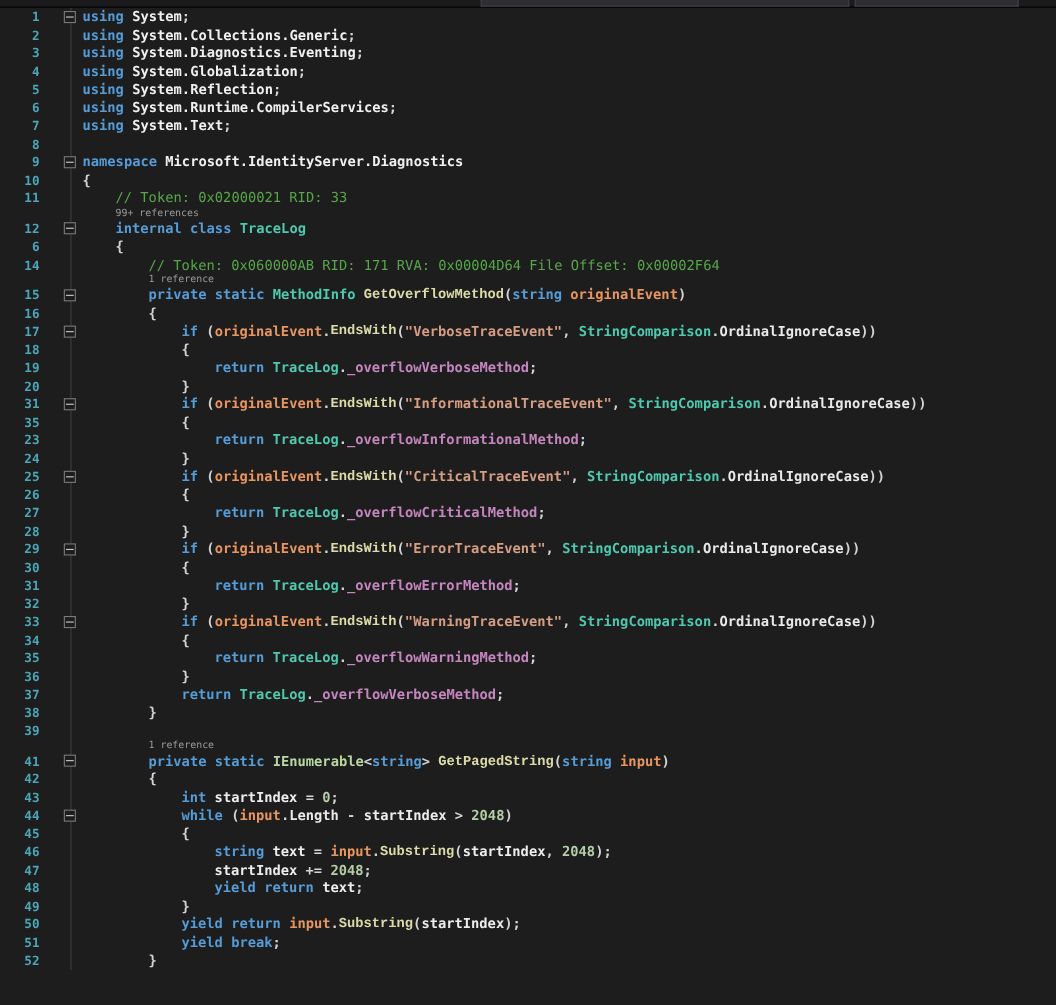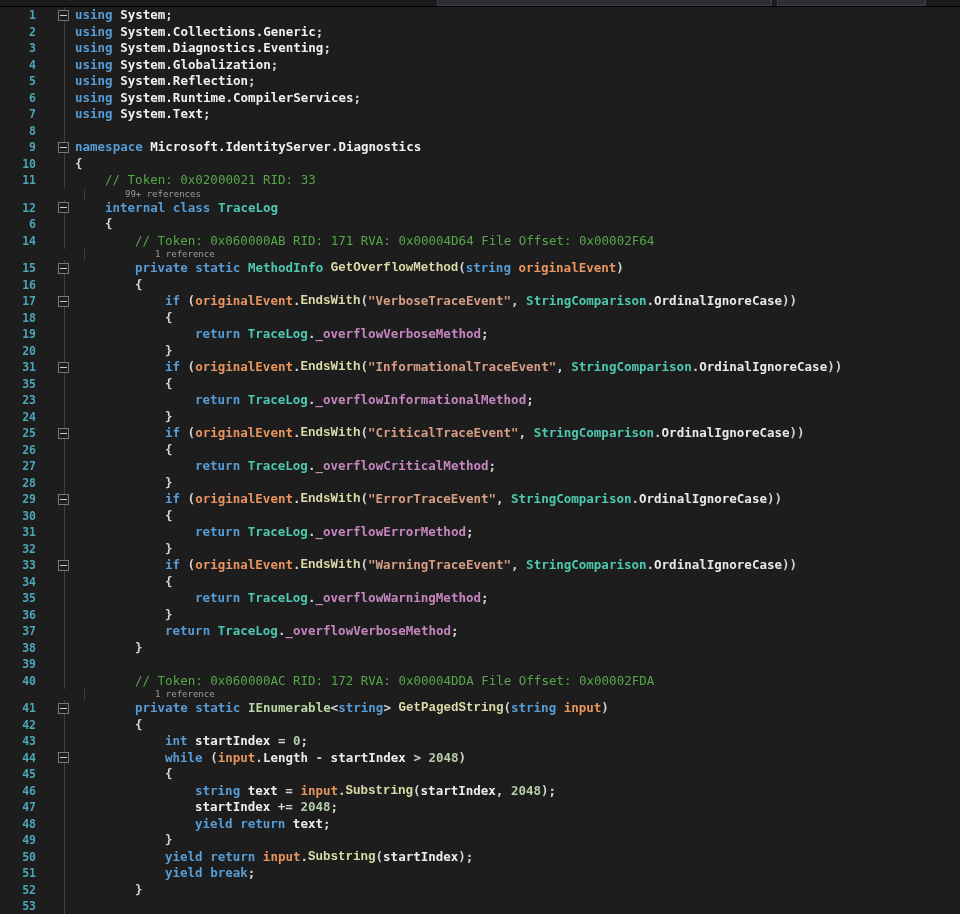--- a/index.html
+++ b/index.html
@@ -15,21 +15,21 @@
   .tb-seg.seg2{ left:777px; width:149px; }
 
   .editor{
     background:var(--background,#1d1d1d);
     height:907px; overflow:hidden;
   }
   .row{
     display:flex; height:16.5px; line-height:16.5px;
     font-size:12.5px; font-weight:bold; color:var(--plain,#d4d4d4);
   }
-  .row.refrow{ height:11px; line-height:11px;padding-left:20px; }
+  .row.refrow{ height:11px; line-height:11px; }
 
   .gutter{
     flex:none; width:40px; text-align:right; padding-right:4px;
     color:var(--lineNumber,#4ba6b8); font-size:11.5px;
   }
   .outline{ flex:none; width:35px; position:relative; }
   .outline::before{
     content:""; position:absolute; left:24px; top:0; bottom:0;
     border-left:1px solid var(--outlineLine,#3f3f3f);
   }
@@ -577,29 +577,20 @@
         </div>
       </div>
       <div class="row">
         <div class="gutter">39</div>
         <div class="outline"></div>
         <div class="content">
           <span class="iu"></span>
           <span class="iu"></span>
         </div>
       </div>
-      <div class="row">
-        <div class="gutter">40</div>
-        <div class="outline"></div>
-        <div class="content">
-          <span class="iu"></span>
-          <span class="iu"></span>
-          <span class="tk-c">// Token: 0x060000AC RID: 172 RVA: 0x00004DDA File Offset: 0x00002FDA</span>
-        </div>
-      </div>
       <div class="row refrow">
         <div class="gutter"></div>
         <div class="outline"></div>
         <div class="content">
           <span class="iu"></span>
           <span class="iu"></span>
           <span class="refs">1 reference</span>
         </div>
       </div>
       <div class="row">
@@ -777,21 +768,14 @@
       </div>
       <div class="row">
         <div class="gutter">52</div>
         <div class="outline"></div>
         <div class="content">
           <span class="iu"></span>
           <span class="iu"></span>
           <span class="tk-p">}</span>
         </div>
       </div>
-      <div class="row">
-        <div class="gutter">53</div>
-        <div class="outline"></div>
-        <div class="content">
-          <span class="iu"></span>
-        </div>
-      </div>
     </div>
 </div>
 
 </body></html>

